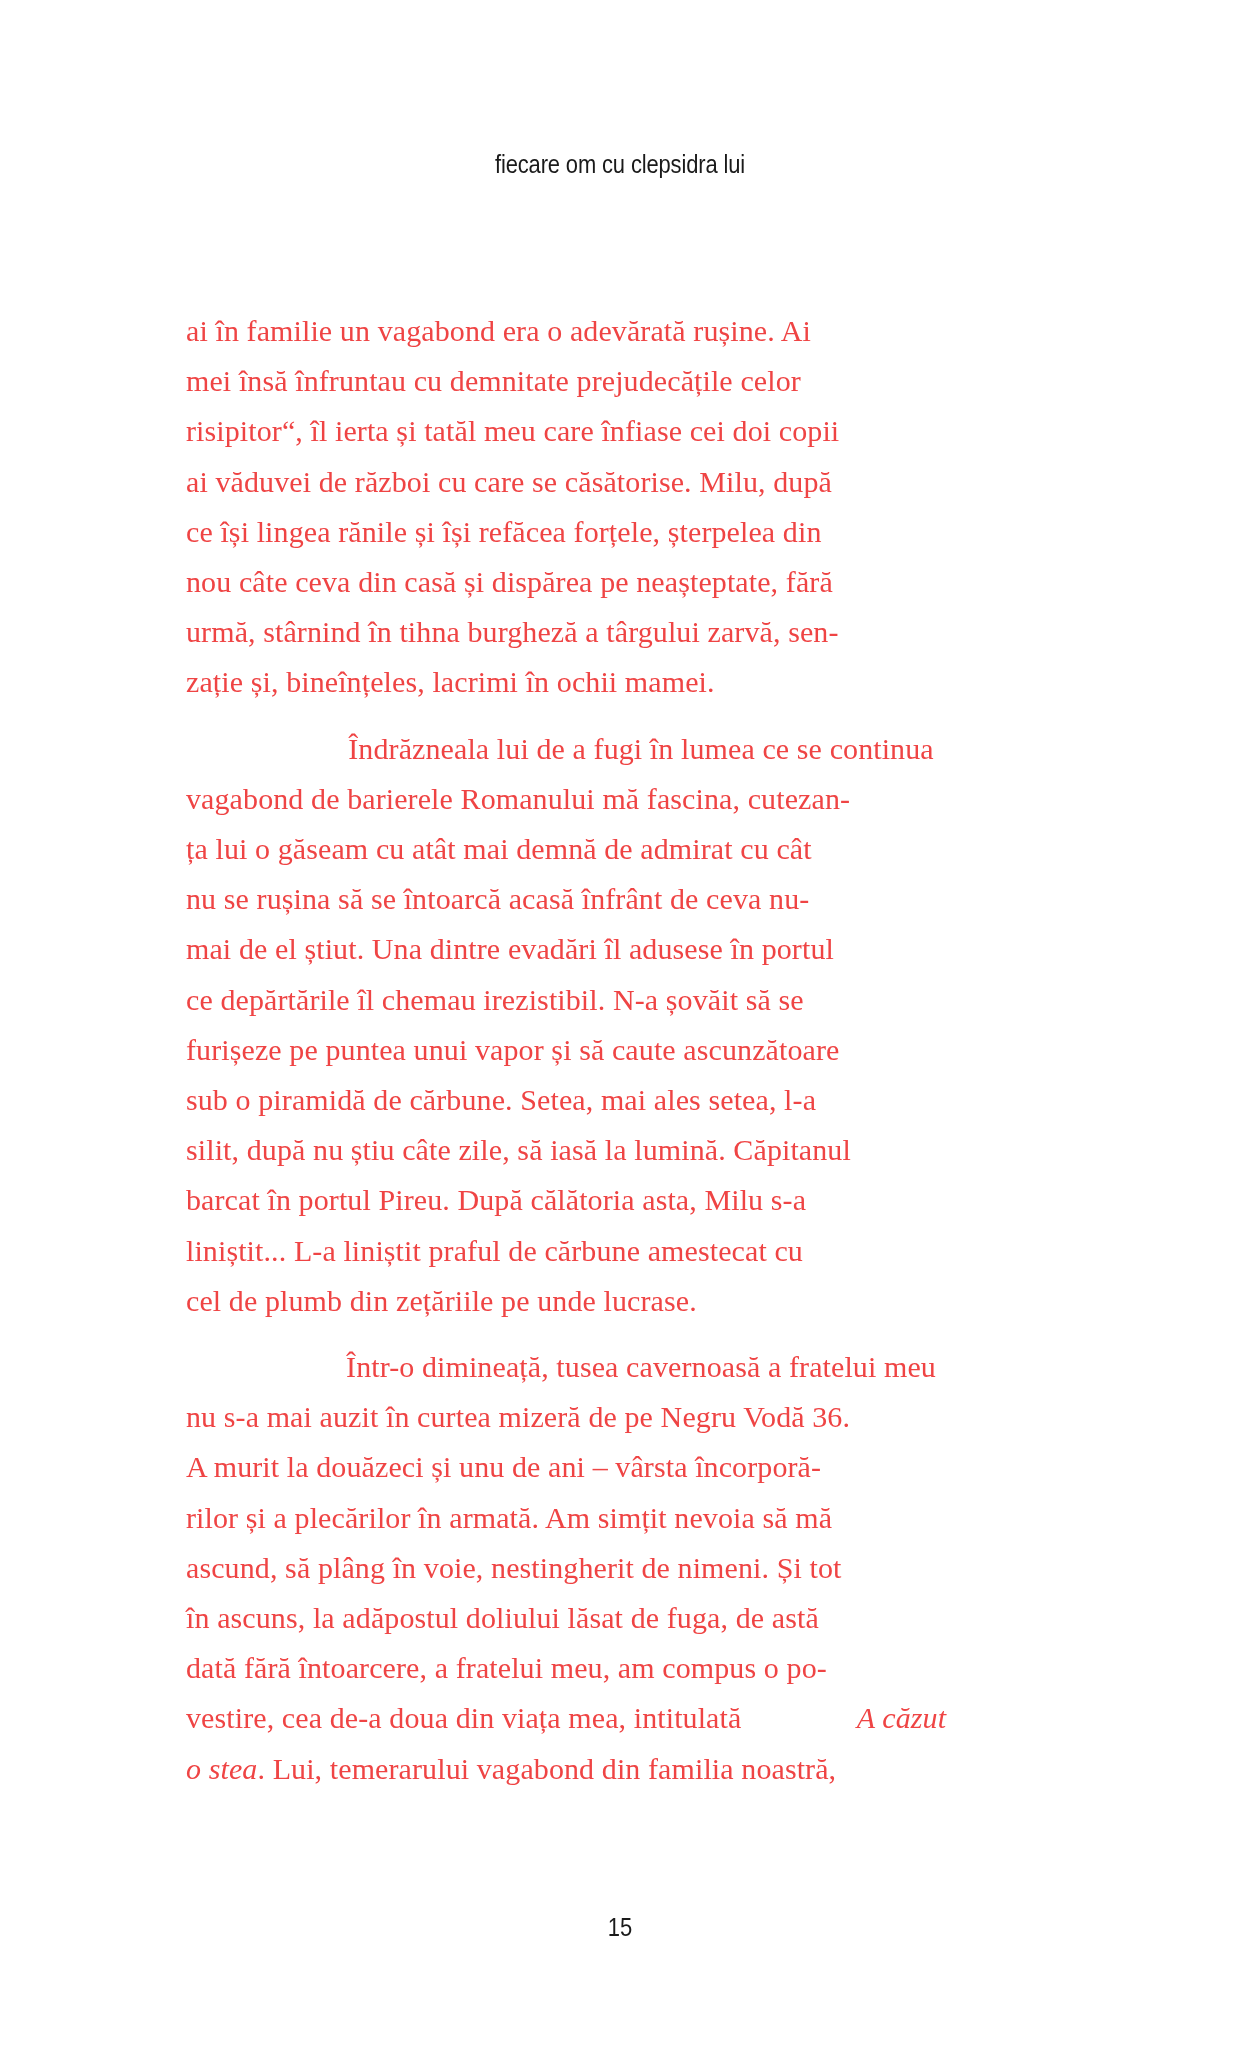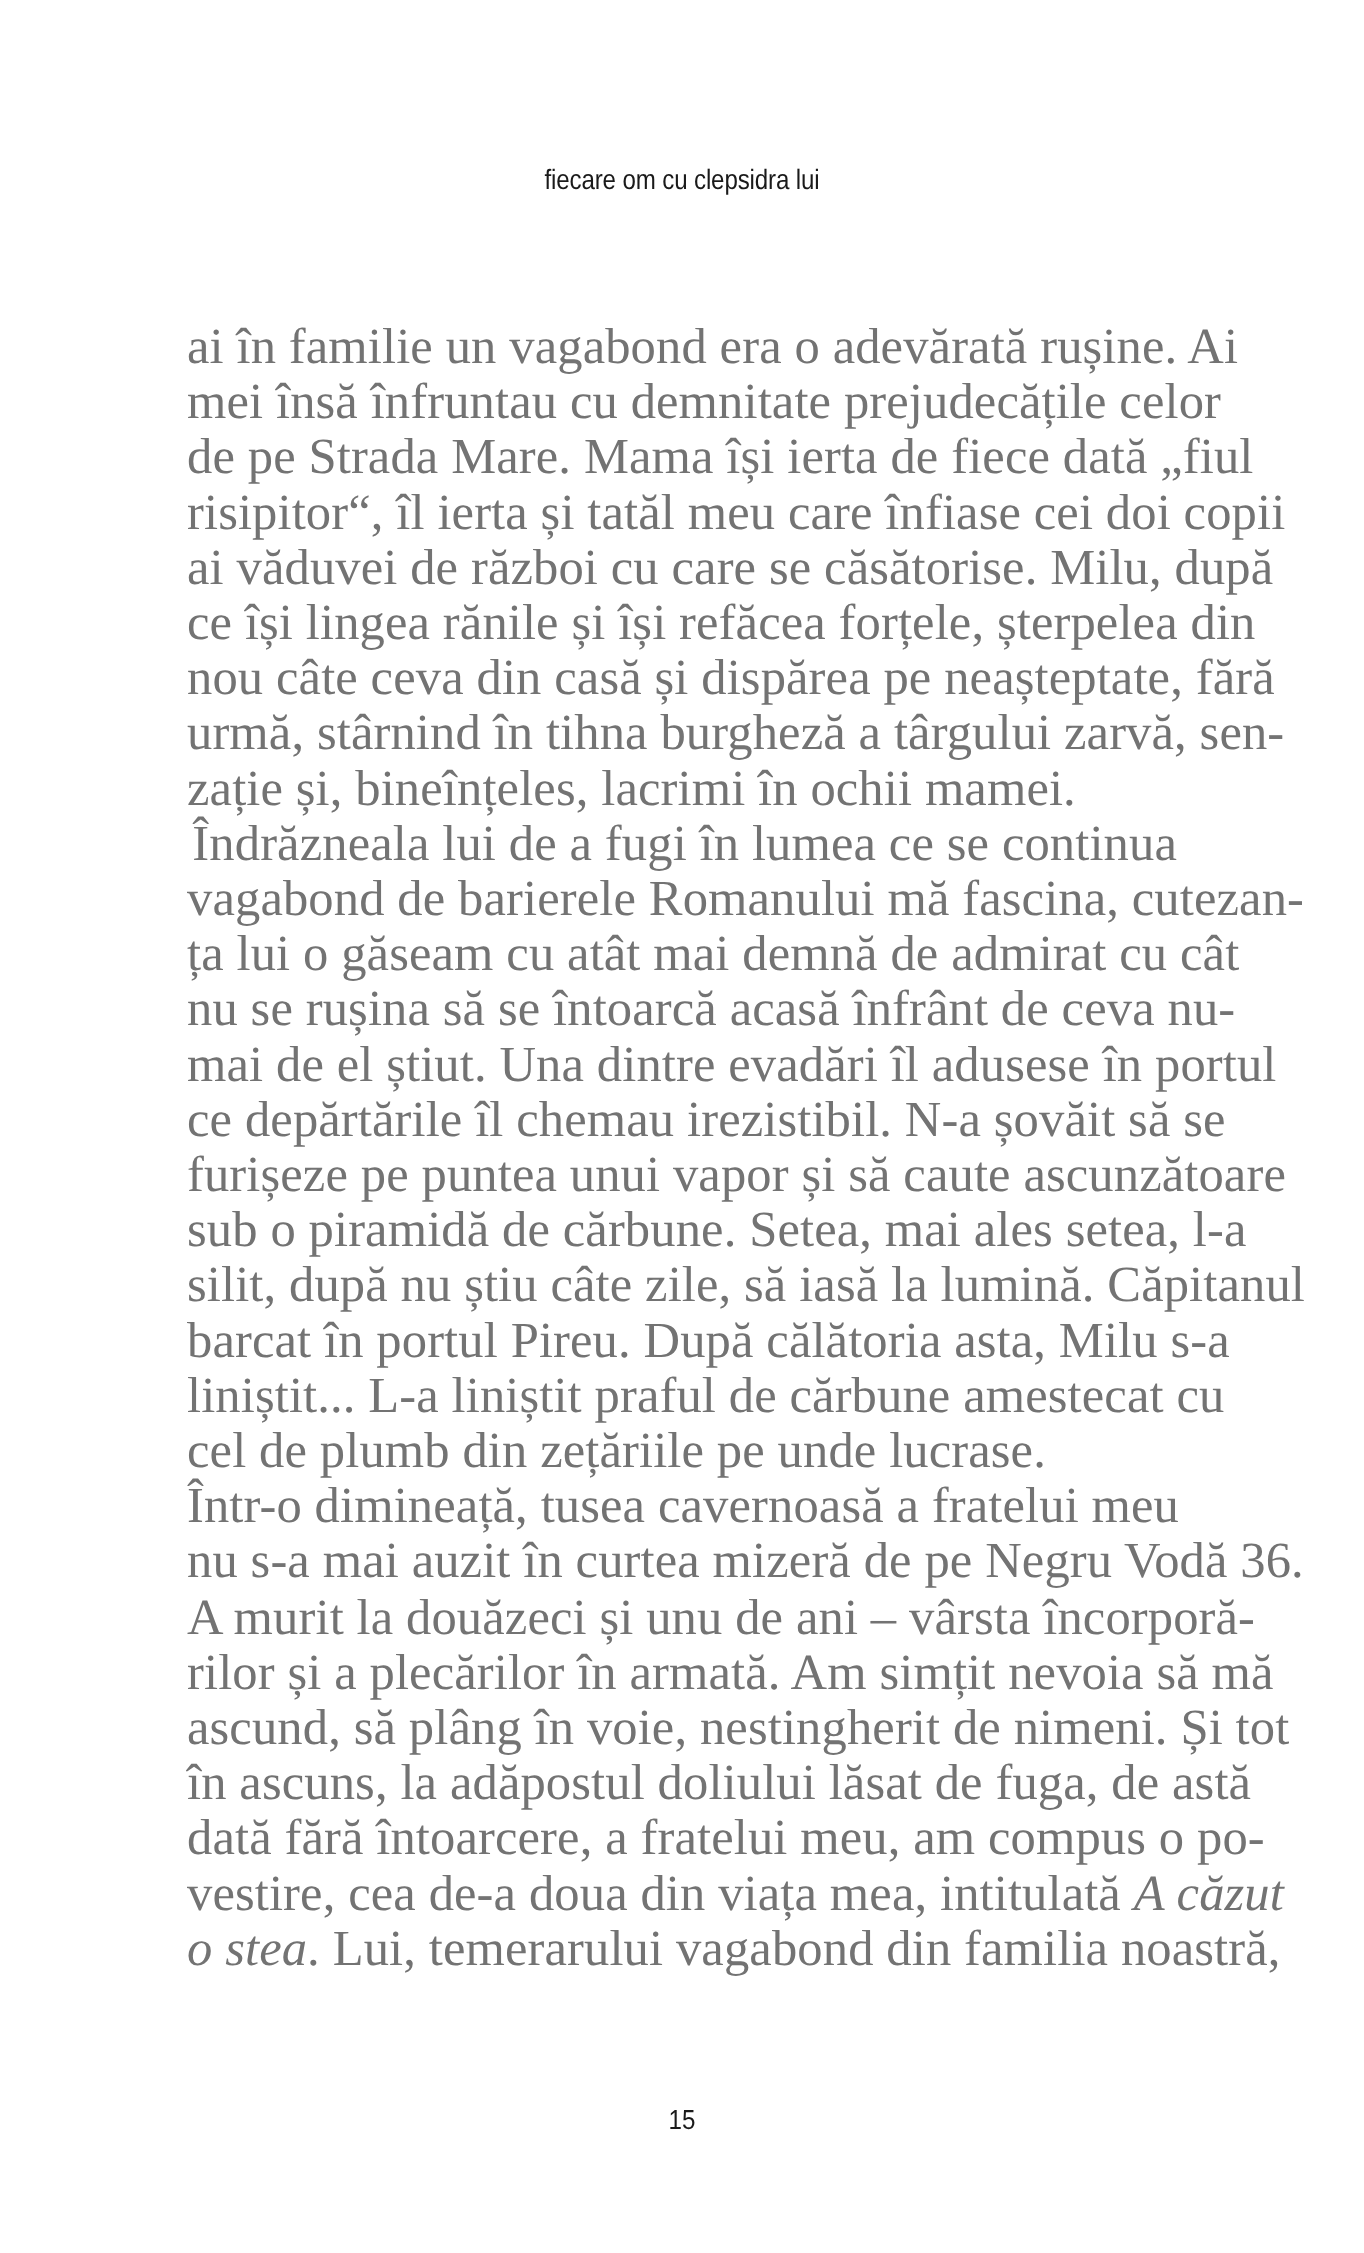--- a/index.html
+++ b/index.html
@@ -42,24 +42,24 @@
 
   
   .textblock {
     position: absolute;
     left: 170px;
     top: 290px;
     width: 900px;
   }
 
   .para {
-    margin: 0;
-    font-size: 46px;
+    margin: 16px;
+    font-size: 30px;
     line-height: 50.2px;
-    color: #737373;
+    color: #ef4444;
     letter-spacing: 0.1px;
   }
 
   
   .line {
     display: block;
     white-space: pre;
   }
 
   
@@ -108,23 +108,20 @@
   <div class="textblock">
 
     <p class="para">
       <span class="line j">
         <span>ai în familie un vagabond era o adevărată rușine. Ai</span>
       </span>
       <span class="line j">
         <span>mei însă înfruntau cu demnitate prejudecățile celor</span>
       </span>
       <span class="line j">
-        <span>de pe Strada Mare. Mama își ierta de fiece dată „fiul</span>
-      </span>
-      <span class="line j">
         <span>risipitor“, îl ierta și tatăl meu care înfiase cei doi copii</span>
       </span>
       <span class="line j">
         <span>ai văduvei de război cu care se căsătorise. Milu, după</span>
       </span>
       <span class="line j">
         <span>ce își lingea rănile și își refăcea forțele, șterpelea din</span>
       </span>
       <span class="line j">
         <span>nou câte ceva din casă și dispărea pe neașteptate, fără</span>

